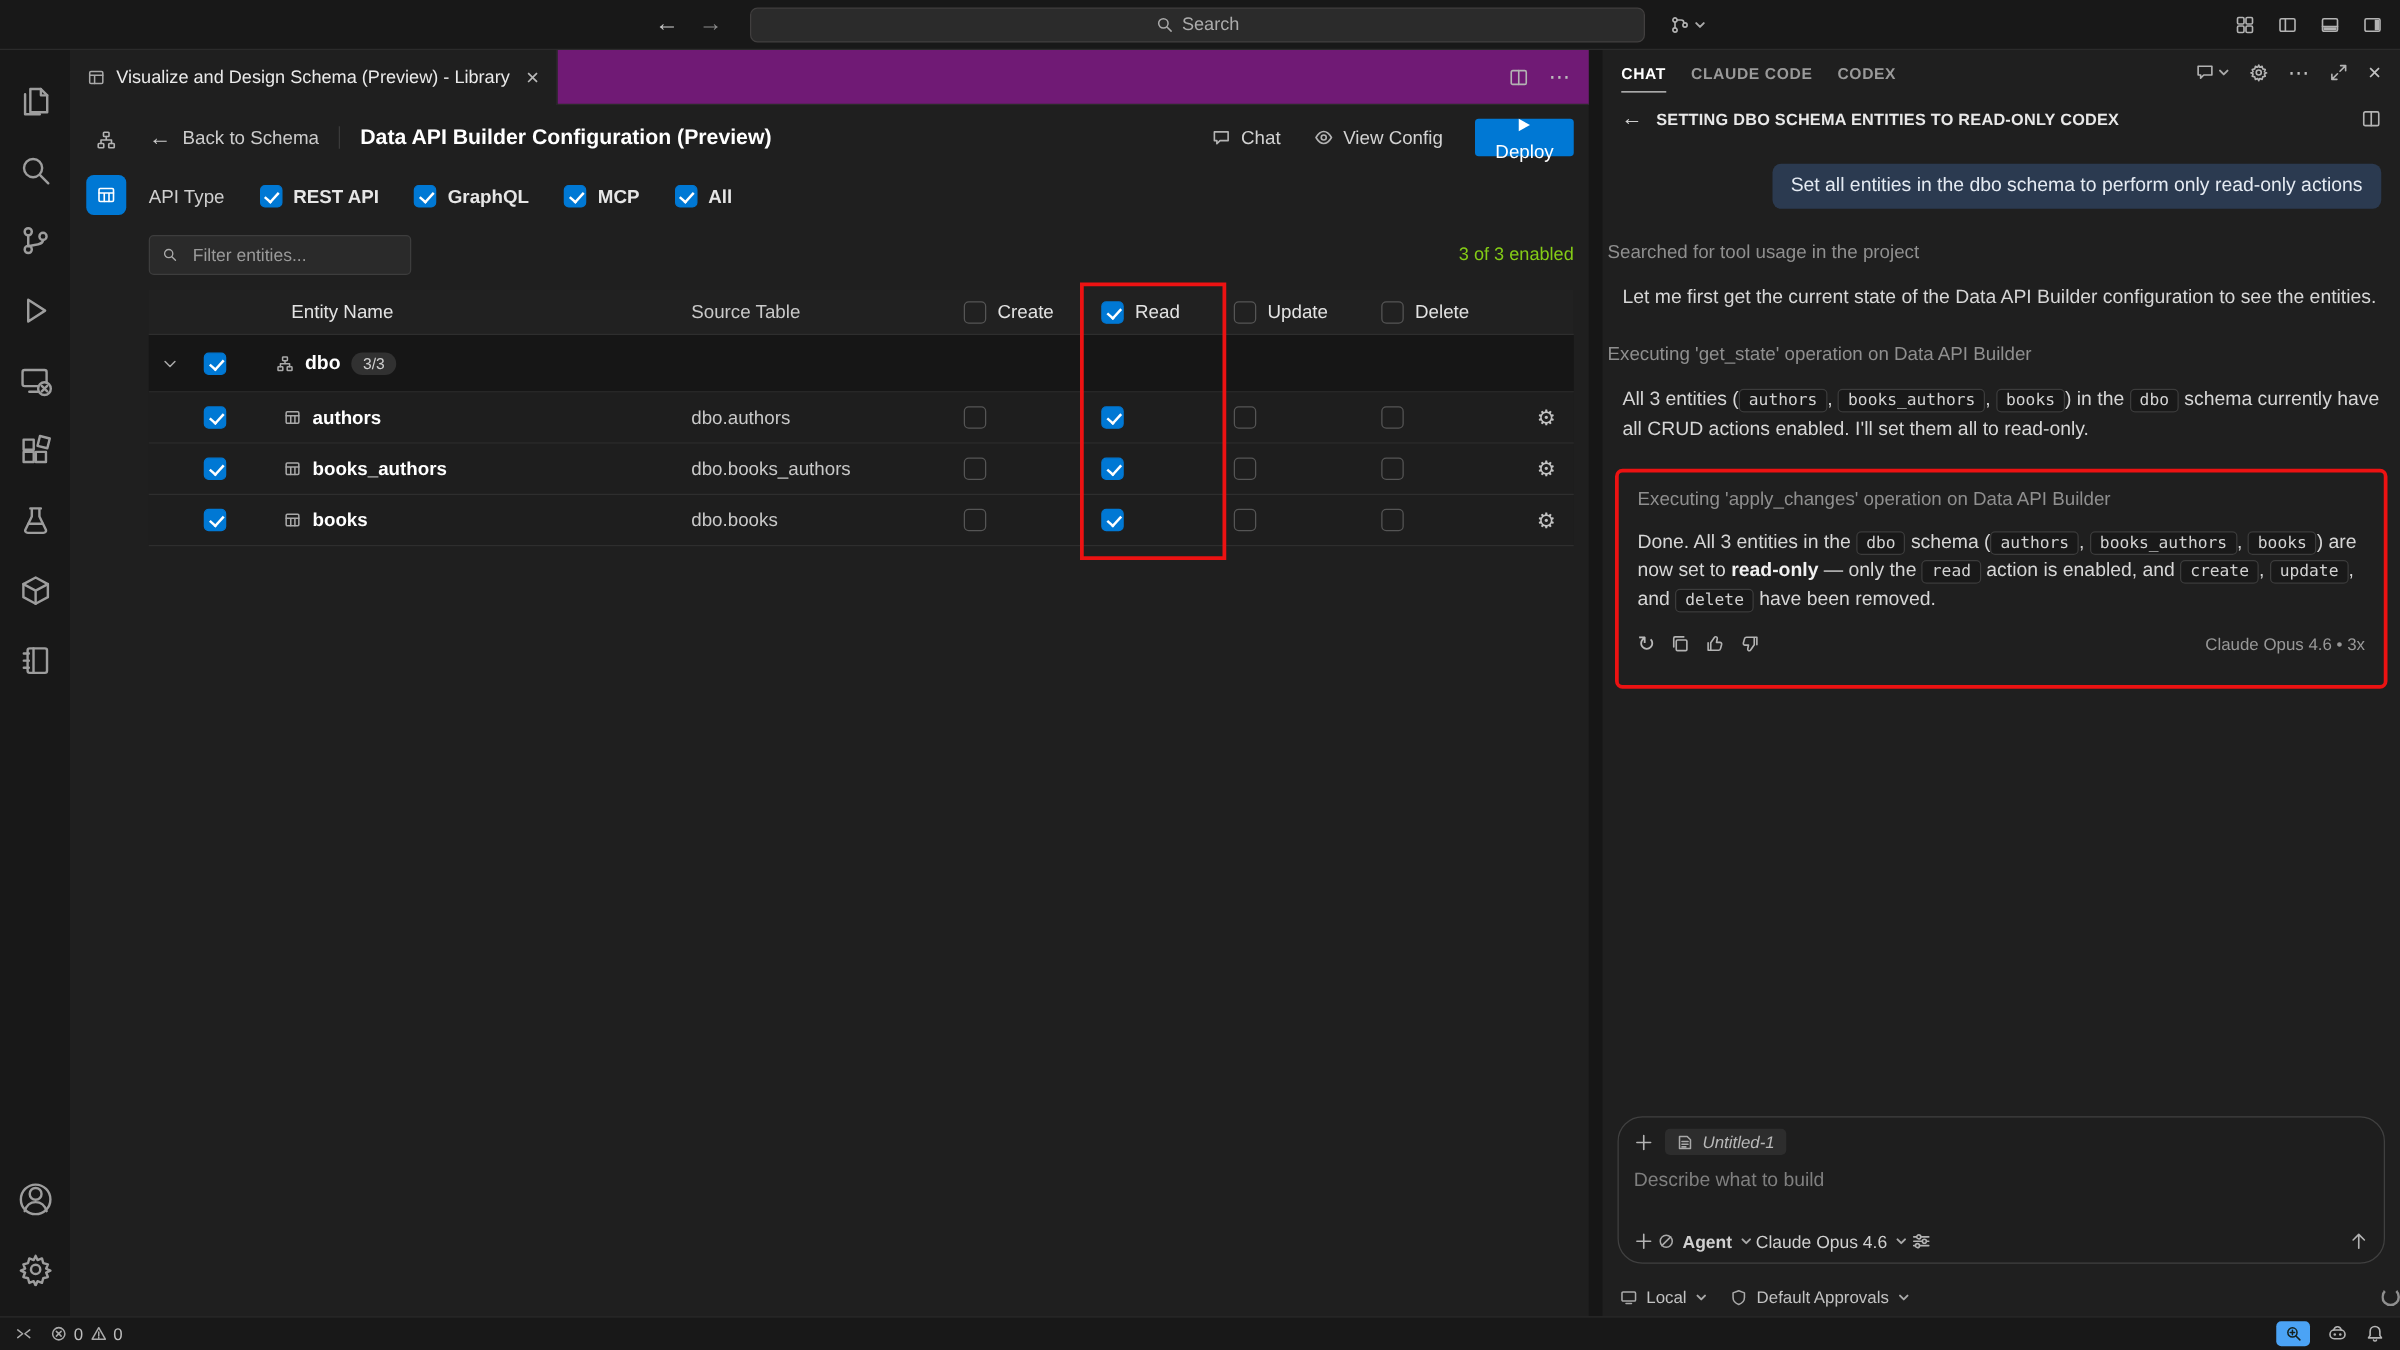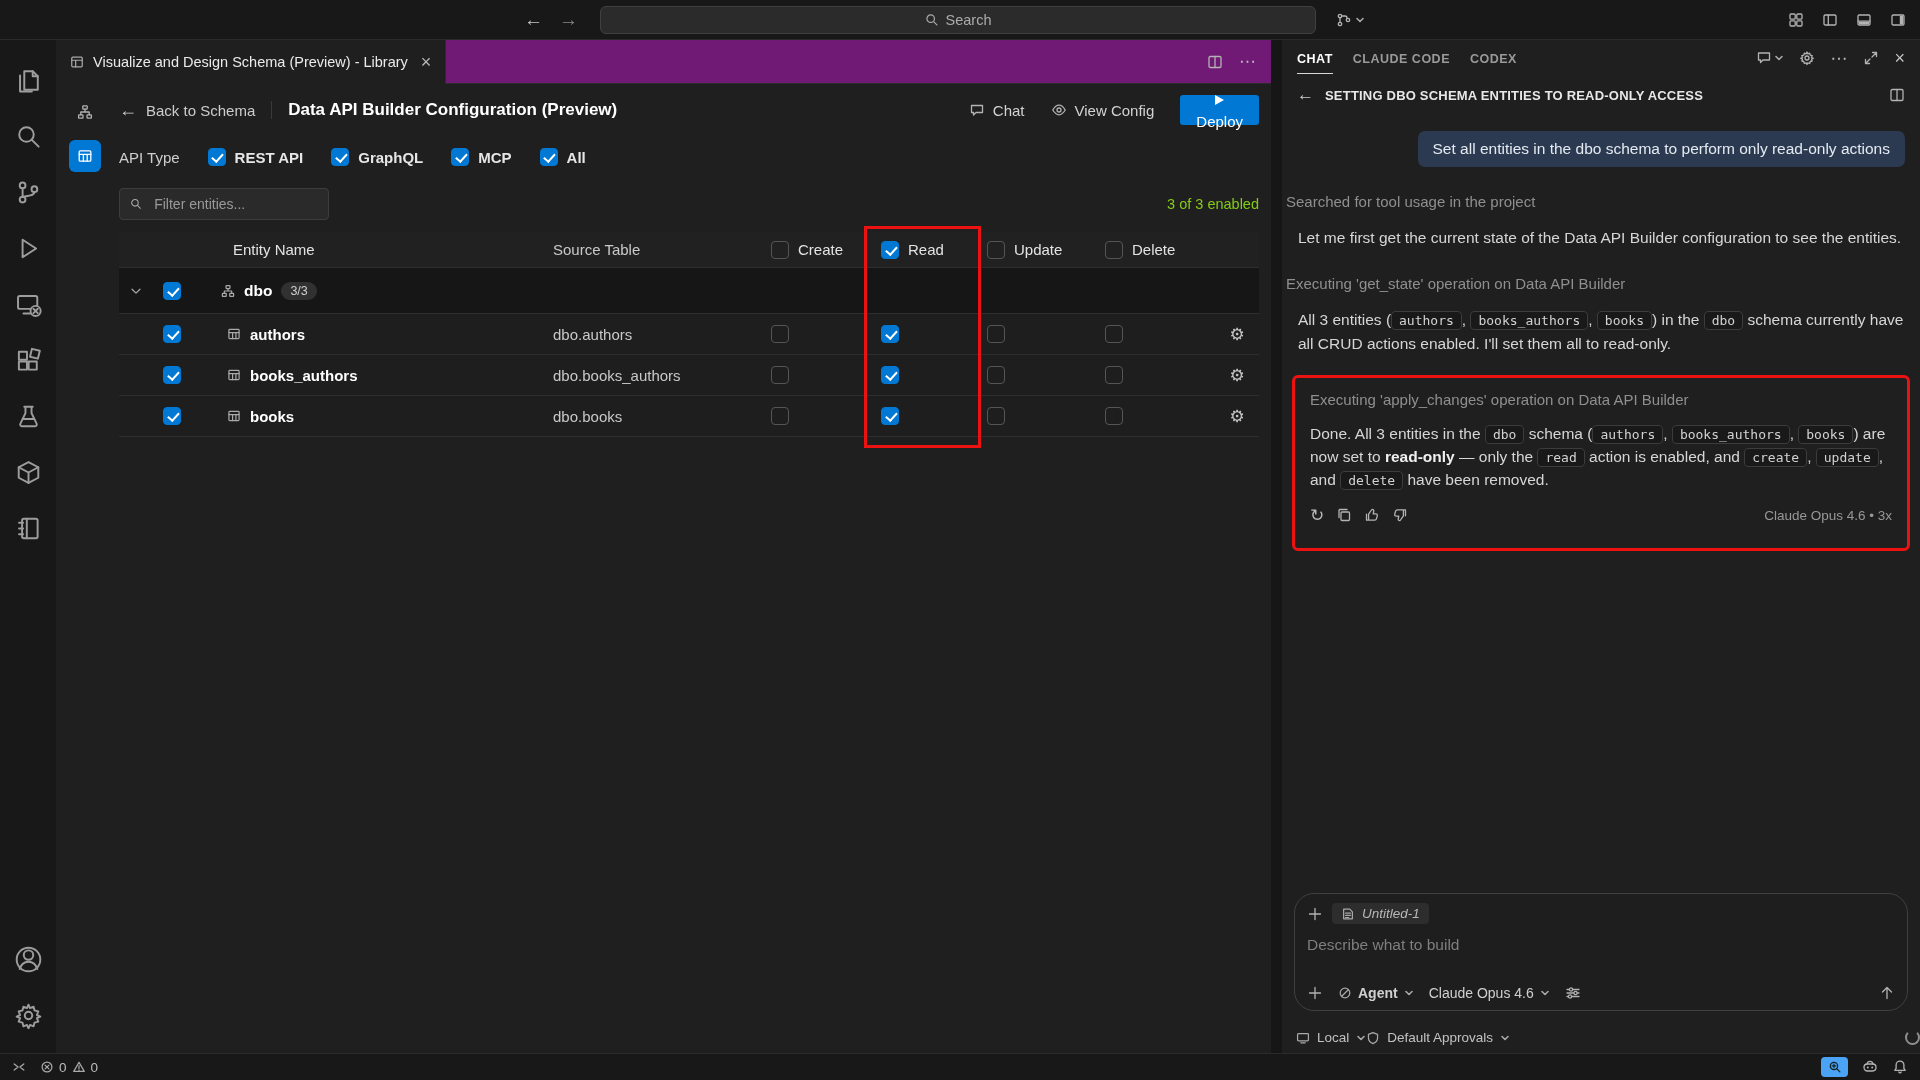--- a/index.html
+++ b/index.html
@@ -124,26 +124,26 @@
   .act-ic { cursor:pointer; display:flex; align-items:center; }
   .refresh-glyph { font-size:17px; line-height:1; cursor:pointer; }
   .model-attrib { margin-left:auto; font-size:13.5px; color:#989898; }
 
   .chat-input-box { position:absolute; left:12px; right:12px; bottom:42px; height:118px; background:#1e1e1e;
     border:1px solid #404040; border-radius:20px; padding:9px 12px; }
   .context-row { display:flex; align-items:center; gap:9px; }
   .context-chip { display:flex; align-items:center; gap:7px; background:#2d2d2d; border-radius:4px; padding:3px 9px;
     color:#b8b8b8; font-size:13.5px; font-style:italic; cursor:pointer; }
   .input-placeholder { margin-top:12px; font-size:15.5px; color:#7f7f7f; cursor:text; }
-  .input-toolbar { position:absolute; left:12px; right:12px; bottom:9px; display:flex; align-items:center; gap:15px; }
+  .input-toolbar { position:absolute; left:12px; right:12px; bottom:9px; display:flex; align-items:center; gap:3px; }
   .tb-item { display:flex; align-items:center; gap:6px; font-size:14px; color:#d0d0d0; cursor:pointer; }
   .tb-item.bold { font-weight:bold; }
   .send-btn { margin-left:auto; cursor:pointer; display:flex; }
 
-  .chat-footer { position:absolute; left:14px; right:0; bottom:8px; display:flex; align-items:center; }
+  .chat-footer { position:absolute; left:14px; right:0; bottom:8px; display:flex; align-items:center; gap:18px; }
   .foot-item { display:flex; align-items:center; gap:7px; font-size:13.5px; color:#c2c2c2; cursor:pointer; }
   .spinner { margin-left:auto; width:15px; height:15px; border:2px solid #8f8f8f; border-top-color:transparent;
     border-radius:50%; cursor:pointer; }
 
   
   .statusbar { position:absolute; left:0; bottom:0; width:1920px; height:27px; background:#181818;
     border-top:1px solid #2b2b2b; display:flex; align-items:center; padding:0 12px; gap:14px; font-size:13.5px; color:#bdbdbd; }
   .sb-item { display:flex; align-items:center; gap:5px; cursor:pointer; }
   .sb-right { margin-left:auto; display:flex; align-items:center; gap:14px; }
   .zoom-chip { width:27px; height:20px; background:#4ba3f5; border-radius:4px; display:flex; align-items:center;
@@ -546,21 +546,21 @@
       <span class="dots">⋯</span>
       <svg class="ic" viewBox="0 0 16 16">
           <path d="M9.5 2.5 h4 v4 M13.5 2.5 L9 7 M6.5 13.5 h-4 v-4 M2.5 13.5 L7 9"></path>
         </svg>
       <span class="chat-x">×</span>
     </div>
   </div>
 
   <div class="chat-session">
     <span class="arr">←</span>
-    <span class="session-title">SETTING DBO SCHEMA ENTITIES TO READ-ONLY ACCESS</span>
+    <span class="session-title">SETTING DBO SCHEMA ENTITIES TO READ-ONLY CODEX</span>
     <svg class="ic session-split" viewBox="0 0 16 16">
         <rect x="2" y="2.5" width="12" height="11" rx="1.2"></rect>
         <path d="M8 2.5 V13.5"></path>
       </svg>
   </div>
 
   <div class="bubble-row">
     <div class="user-bubble">Set all entities in the dbo schema to perform only read-only actions</div>
   </div>
 

